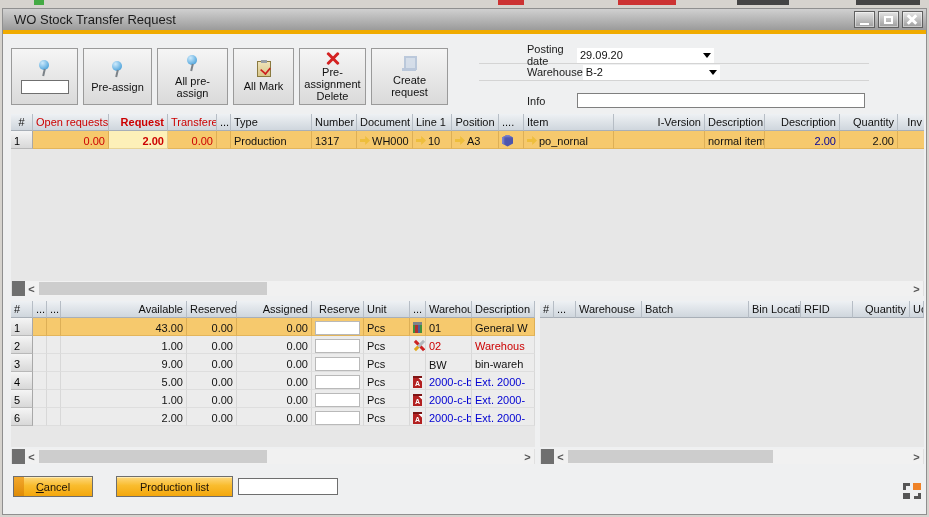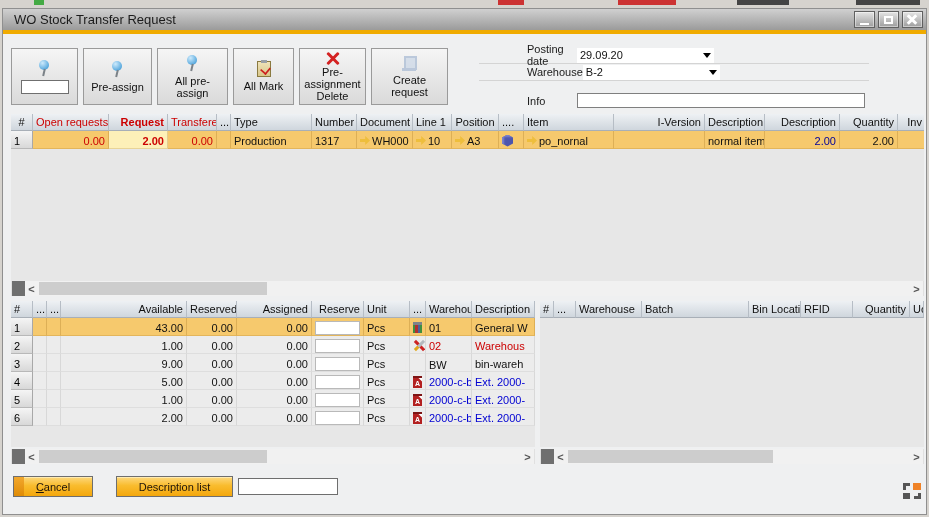--- a/index.html
+++ b/index.html
@@ -535,21 +535,21 @@
         <div class="sb-arrow left">&lt;</div>
         <div class="sb-thumb" style="left: 14px; width: 205px;"></div>
         <div class="sb-arrow right">&gt;</div>
       </div>
     </div>
 
   <div class="gold-btn cancel mn" style="left:10px; top:467px; width:80px;">
     <span id="cancel-label"><span class="u">C</span>ancel</span>
   </div>
   <div class="gold-btn" style="left:113px; top:467px; width:117px;">
-    <span>Description list</span>
+    <span>Production list</span>
   </div>
   <input class="footer-input" style="left: 235px; top: 469px;" value="">
 
   <div class="expand-icon" style="left:900px; top:474px;">
     <span class="tl"></span>
     <span class="tr"></span>
     <span class="bl"></span>
     <span class="br"></span>
   </div>
 </div>

